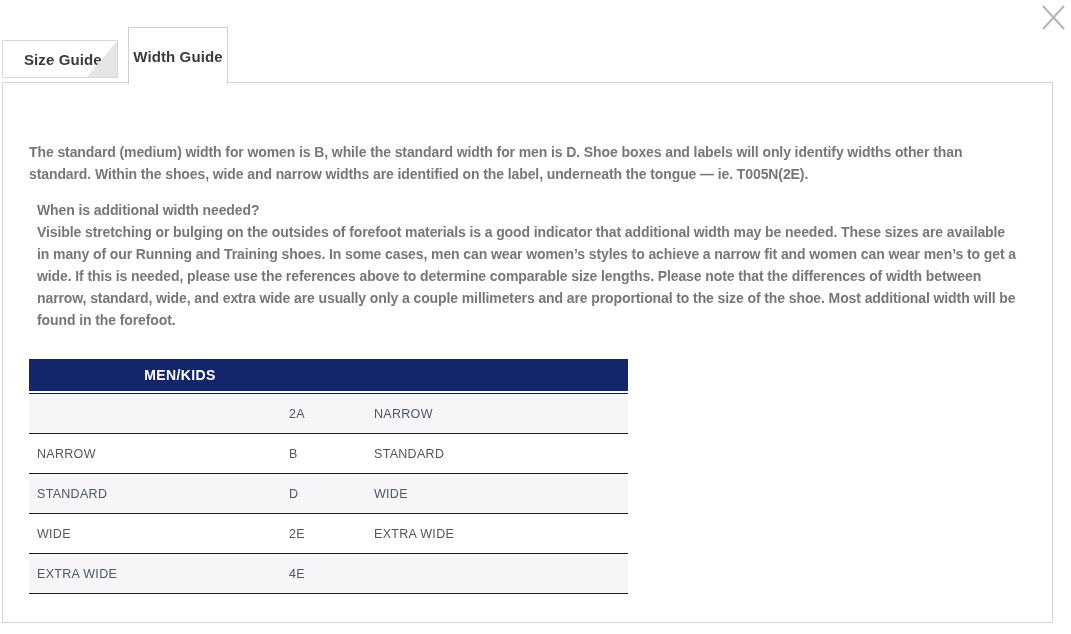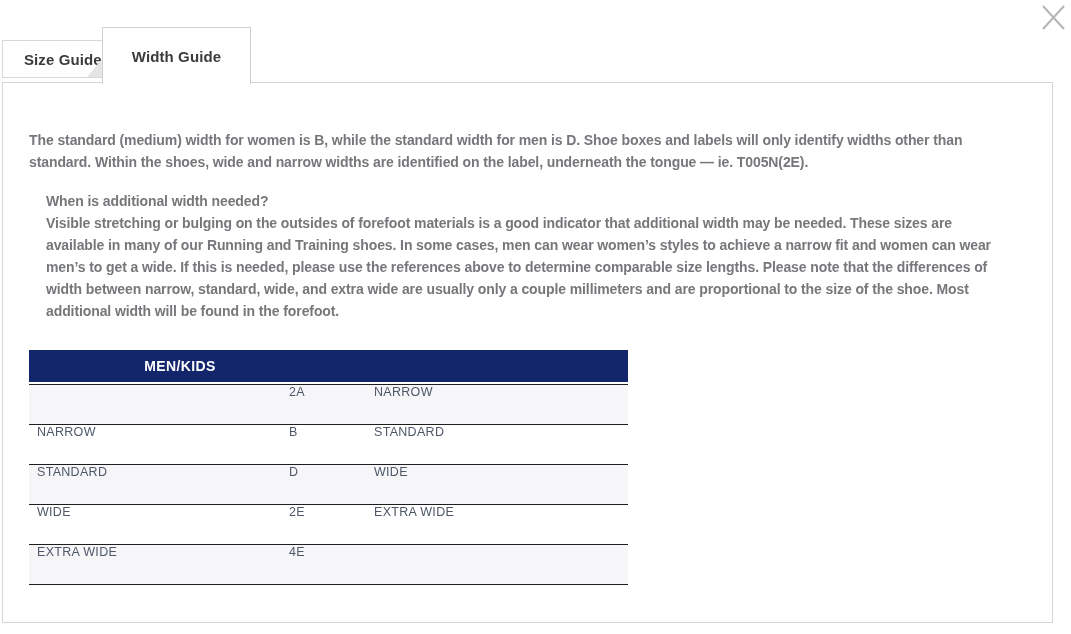--- a/index.html
+++ b/index.html
@@ -34,21 +34,21 @@
     z-index:1;
     overflow:hidden;
     cursor:pointer;
   }
   .tab-fold {
     position:absolute; right:0; top:0;
     width:30px; height:100%;
     background:linear-gradient(to bottom right, rgba(0,0,0,0) 49%, #e5e5e7 51%);
   }
   .tab-active {
-    left:102px; top:27px; width:149px; height:57px;
+    left:128px; top:27px; width:100px; height:57px;
     border:1px solid #cfcfcf; border-bottom:none;
     justify-content:center;
     z-index:3;
     cursor:pointer;
   }
 
   
   .panel {
     position:absolute;
     left:2px; top:82px;
@@ -59,41 +59,41 @@
     padding:46px 26px 0 26px;
   }
 
   .body-text {
     font-size:14px; font-weight:bold;
     letter-spacing:-0.1px;
     line-height:22px;
     color:#76777a;
     max-width:995px;
   }
-  .para1 { margin:0 0 14px 0; }
-  .para2 { margin:17px; }
+  .para1 { margin:12px 0 14px 0; }
+  .para2 { margin:8px; }
 
   
   .size-table { margin-top:28px; width:599px; }
   .thead {
     display:flex; align-items:center;
     height:32px;
     background:#13256b;
     color:#ffffff;
     font-size:14px; font-weight:bold;
     letter-spacing:0.4px;
     padding-left:25px;
   }
   .col1 { width:252px; }
   .col2 { width:85px; }
   .col3 { width:262px; }
   .thead .col1, .thead .col3 { text-align:center; }
   .tbody { margin-top:2px; border-top:1px solid #1e1e1e; }
   .trow {
-    display:flex; align-items:flex-start;
+    display:flex; align-items:center;
     height:40px;
     border-bottom:1px solid #1e1e1e;
     font-size:12.5px;
     color:#4e5768;
     letter-spacing:0.3px;
   }
   .trow:nth-child(odd) { background:#f6f6f8; }
   .trow .col1, .trow .col2, .trow .col3 { padding-left:8px; }
 </style>
 </head>

